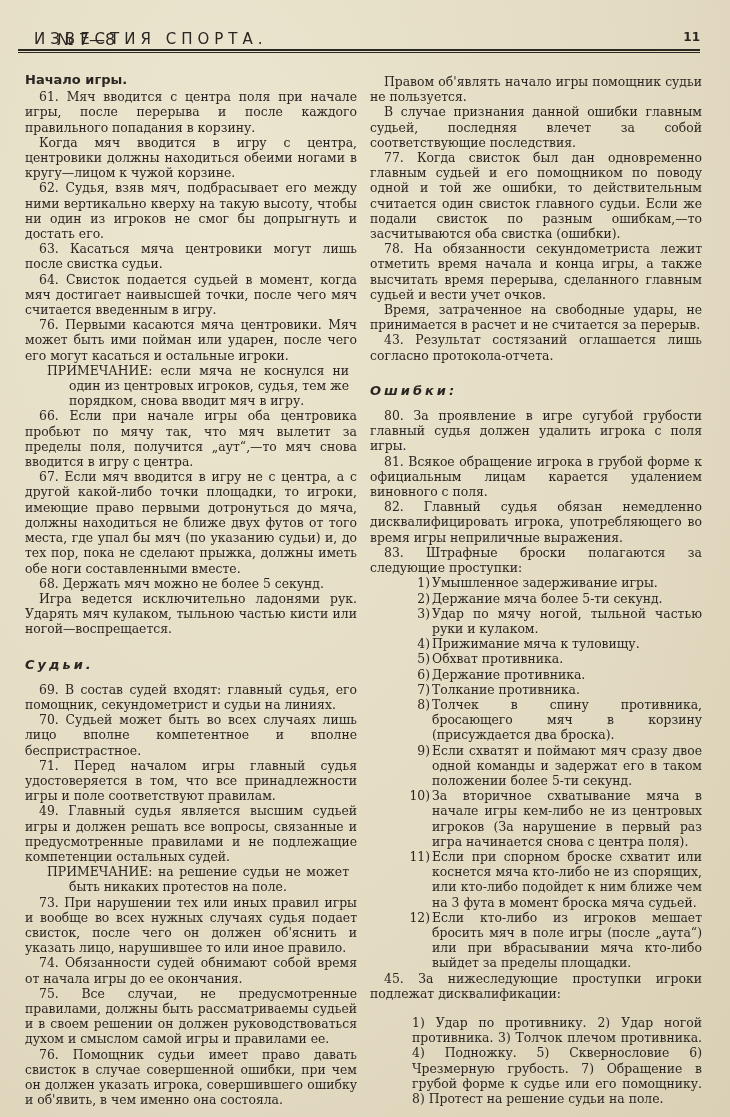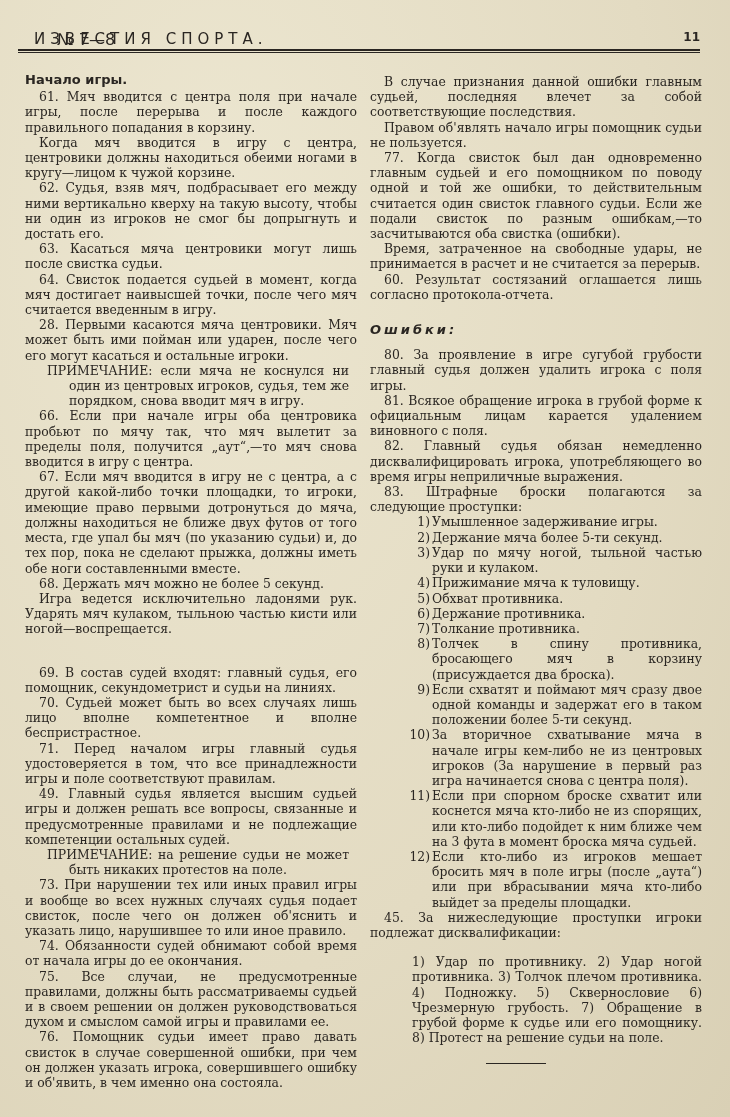--- a/index.html
+++ b/index.html
@@ -50,45 +50,47 @@
 </div>
 <div class="hdr-rule"></div>
 
 <div class="col col-left">
   <div class="section-title">Начало игры.</div>
   <p>61. Мяч вводится с центра поля при начале игры, после перерыва и после каждого правильного попадания в корзину.</p>
   <p>Когда мяч вводится в игру с центра, центровики должны находиться обеими ногами в кругу—лицом к чужой корзине.</p>
   <p>62. Судья, взяв мяч, подбрасывает его между ними вертикально кверху на такую высоту, чтобы ни один из игроков не смог бы допрыгнуть и достать его.</p>
   <p>63. Касаться мяча центровики могут лишь после свистка судьи.</p>
   <p>64. Свисток подается судьей в момент, когда мяч достигает наивысшей точки, после чего мяч считается введенным в игру.</p>
-  <p>28. Первыми касаются мяча центровики. Мяч может быть ими пойман или ударен, после чего его могут касаться и остальные игроки.</p>
+  <p>76. Первыми касаются мяча центровики. Мяч может быть ими пойман или ударен, после чего его могут касаться и остальные игроки.</p>
   <p class="note">ПРИМЕЧАНИЕ: если мяча не коснулся ни один из центровых игроков, судья, тем же порядком, снова вводит мяч в игру.</p>
   <p>66. Если при начале игры оба центровика пробьют по мячу так, что мяч вылетит за пределы поля, получится „аут“,—то мяч снова вводится в игру с центра.</p>
   <p>67. Если мяч вводится в игру не с центра, а с другой какой-либо точки площадки, то игроки, имеющие право первыми дотронуться до мяча, должны находиться не ближе двух футов от того места, где упал бы мяч (по указанию судьи) и, до тех пор, пока не сделают прыжка, должны иметь обе ноги составленными вместе.</p>
   <p>68. Держать мяч можно не более 5 секунд.</p>
   <p>Игра ведется исключительно ладонями рук. Ударять мяч кулаком, тыльною частью кисти или ногой—воспрещается.</p>
   <div class="gap-m"></div>
+  <div class="section-title spaced">Судьи.</div>
   <div class="gap-s"></div>
   <p>69. В состав судей входят: главный судья, его помощник, секундометрист и судьи на линиях.</p>
   <p>70. Судьей может быть во всех случаях лишь лицо вполне компетентное и вполне беспристрастное.</p>
   <p>71. Перед началом игры главный судья удостоверяется в том, что все принадлежности игры и поле соответствуют правилам.</p>
   <p>49. Главный судья является высшим судьей игры и должен решать все вопросы, связанные и предусмотренные правилами и не подлежащие компетенции остальных судей.</p>
   <p class="note">ПРИМЕЧАНИЕ: на решение судьи не может быть никаких протестов на поле.</p>
   <p>73. При нарушении тех или иных правил игры и вообще во всех нужных случаях судья подает свисток, после чего он должен об'яснить и указать лицо, нарушившее то или иное правило.</p>
   <p>74. Обязанности судей обнимают собой время от начала игры до ее окончания.</p>
   <p>75. Все случаи, не предусмотренные правилами, должны быть рассматриваемы судьей и в своем решении он должен руководствоваться духом и смыслом самой игры и правилами ее.</p>
   <p>76. Помощник судьи имеет право давать свисток в случае совершенной ошибки, при чем он должен указать игрока, совершившего ошибку и об'явить, в чем именно она состояла.</p>
 </div>
 
 <div class="col col-right">
+  <p>Правом об'являть начало игры помощник судьи не пользуется.</p>
   <p>В случае признания данной ошибки главным судьей, последняя влечет за собой соответствующие последствия.</p>
-  <p>Правом об'являть начало игры помощник судьи не пользуется.</p>
   <p>77. Когда свисток был дан одновременно главным судьей и его помощником по поводу одной и той же ошибки, то действительным считается один свисток главного судьи. Если же подали свисток по разным ошибкам,—то засчитываются оба свистка (ошибки).</p>
+  <p>78. На обязанности секундометриста лежит отметить время начала и конца игры, а также высчитать время перерыва, сделанного главным судьей и вести учет очков.</p>
   <p>Время, затраченное на свободные удары, не принимается в расчет и не считается за перерыв.</p>
-  <p>60. Результат состязаний оглашается лишь согласно протокола-отчета.</p>
+  <p>43. Результат состязаний оглашается лишь согласно протокола-отчета.</p>
   <div class="gap-m"></div>
   <div class="section-title spaced">Ошибки:</div>
   <div class="gap-s"></div>
   <p>80. За проявление в игре сугубой грубости главный судья должен удалить игрока с поля игры.</p>
   <p>81. Всякое обращение игрока в грубой форме к официальным лицам карается удалением виновного с поля.</p>
   <p>82. Главный судья обязан немедленно дисквалифицировать игрока, употребляющего во время игры неприличные выражения.</p>
   <p>83. Штрафные броски полагаются за следующие проступки:</p>
   <ol class="items">
     <li><span class="num">1)</span><span>Умышленное задерживание игры.</span></li>
     <li><span class="num">2)</span><span>Держание мяча более 5-ти секунд.</span></li>

